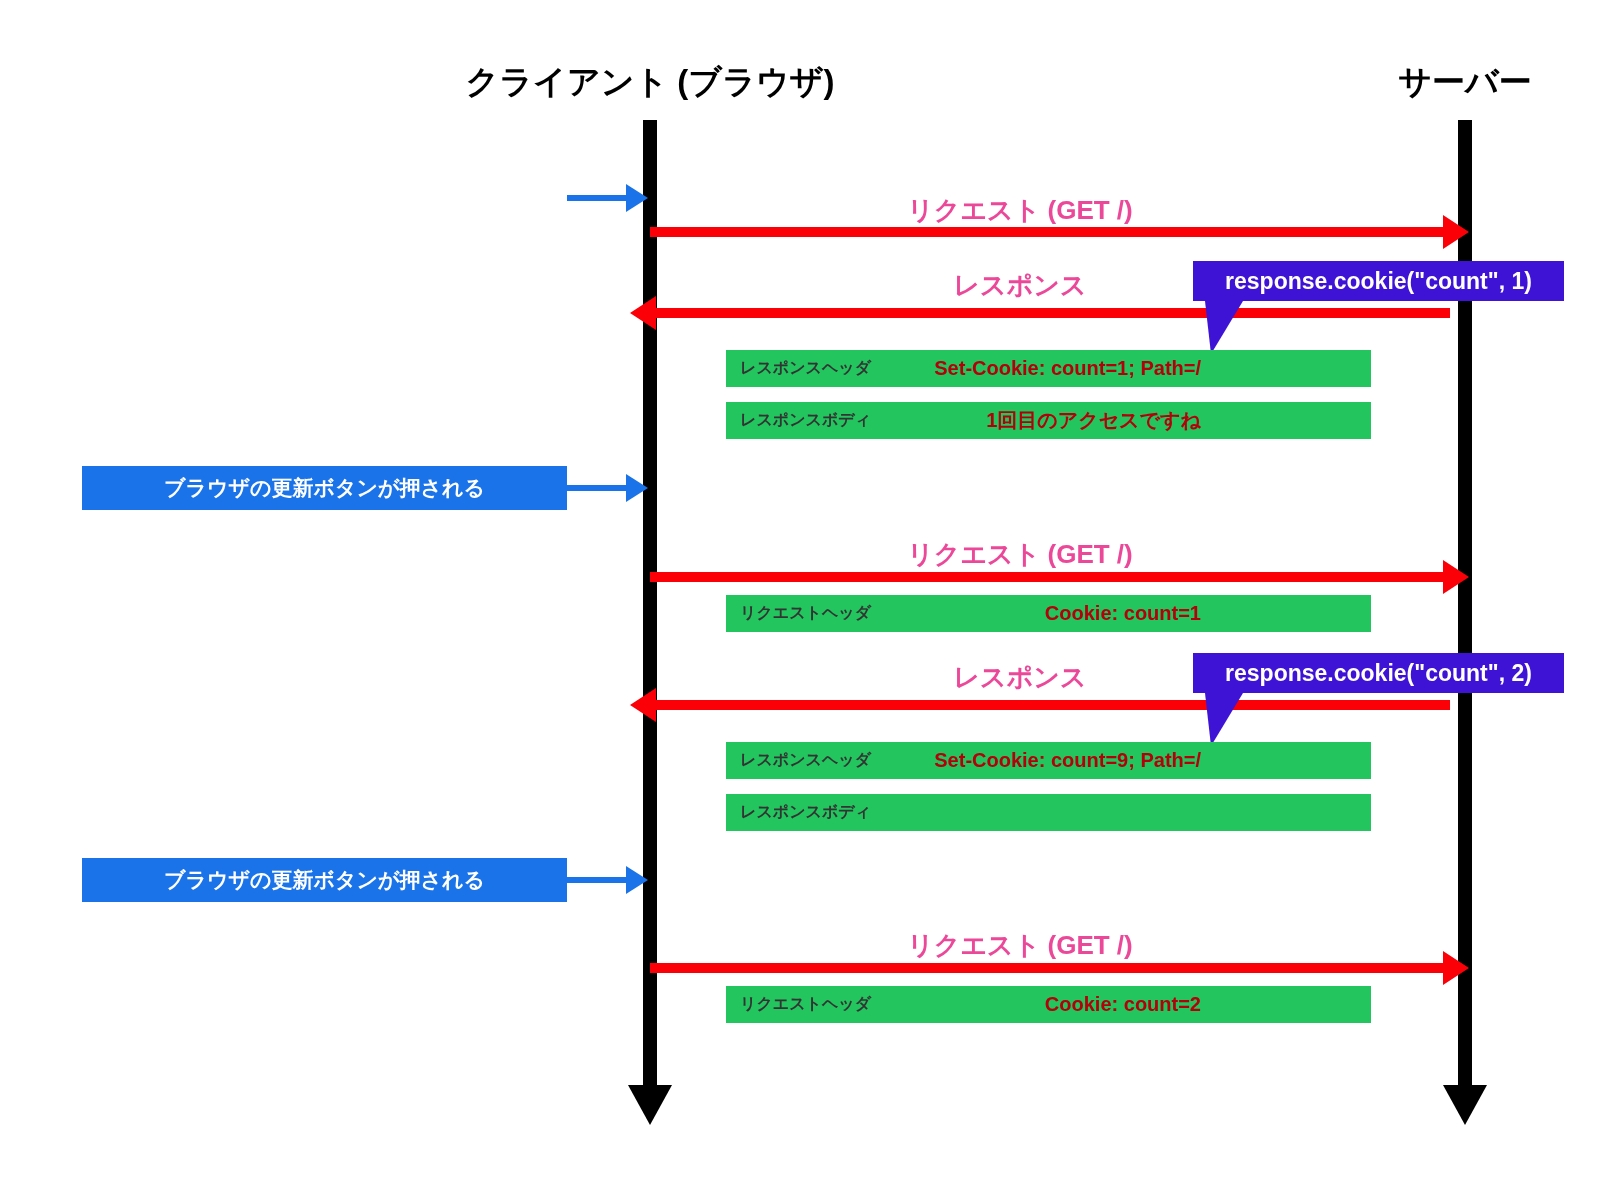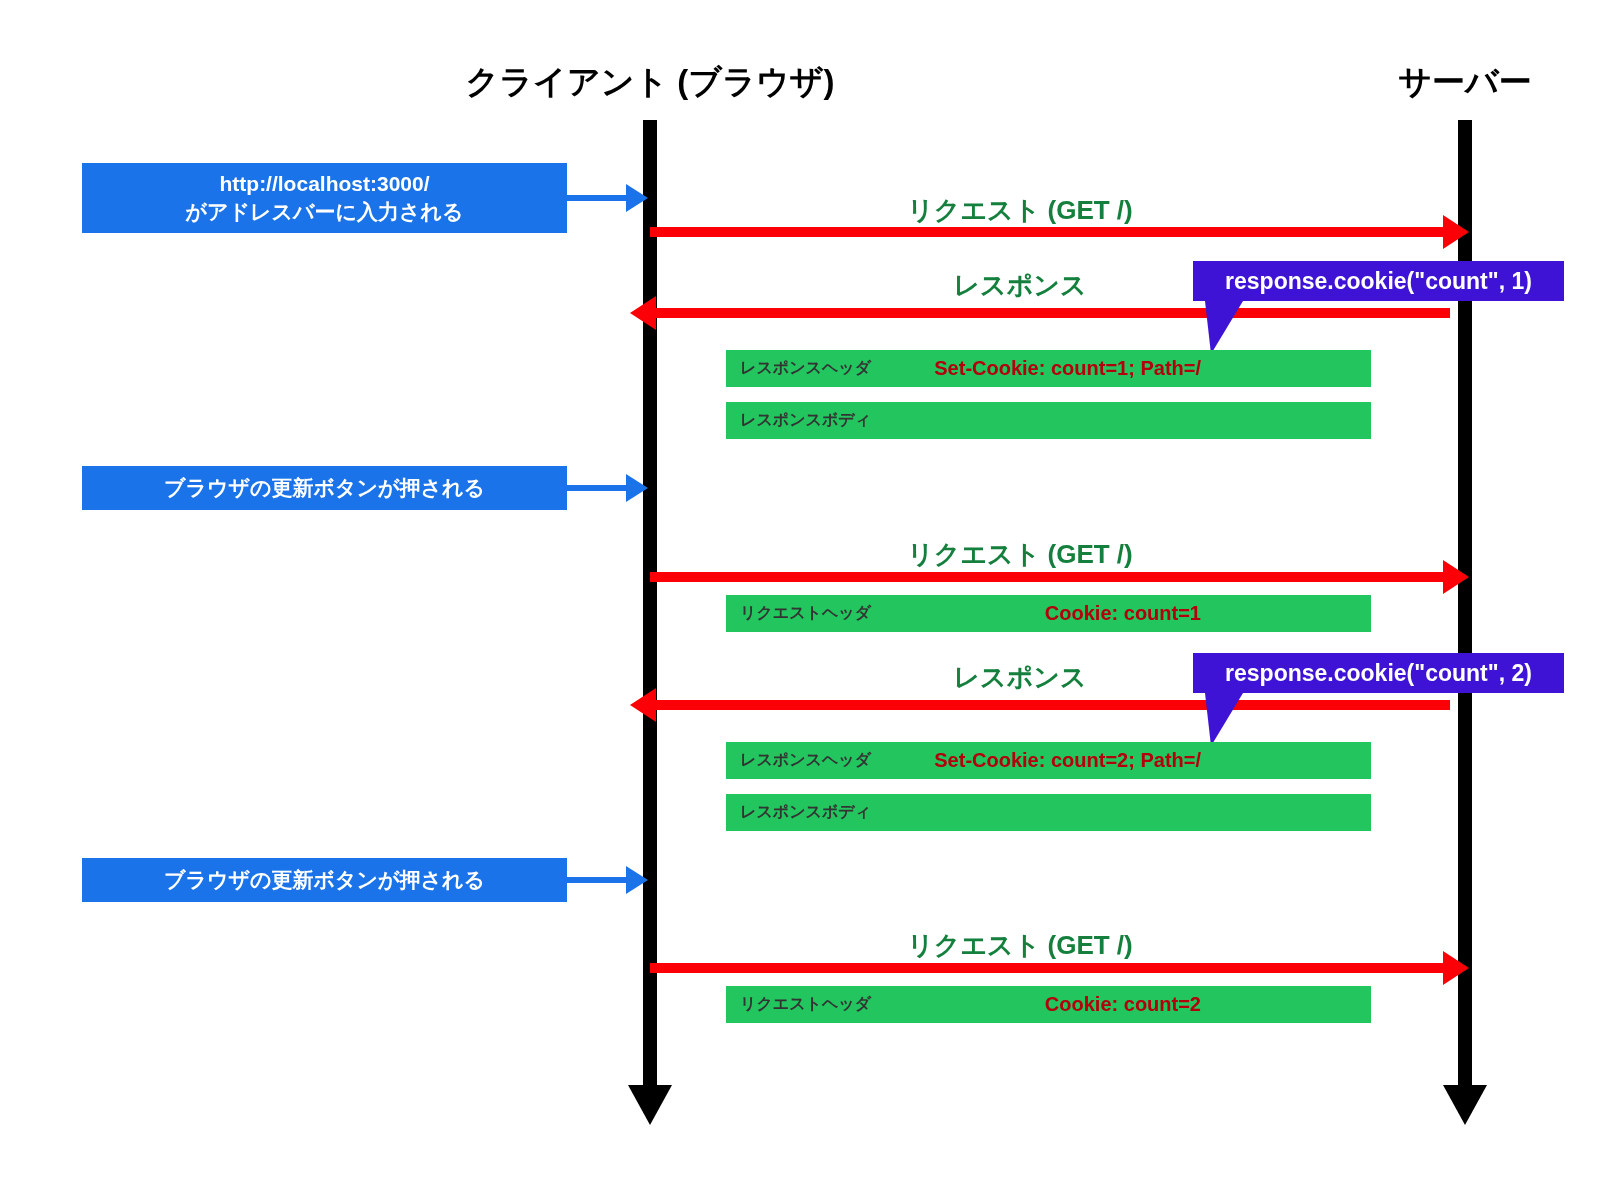--- a/index.html
+++ b/index.html
@@ -66,21 +66,21 @@
     width: 0;
     height: 0;
     border-top: 17px solid transparent;
     border-bottom: 17px solid transparent;
     border-right: 26px solid #fb0007;
   }
   .msg-label {
     position: absolute;
     font-size: 26px;
     font-weight: bold;
-    color: #15803d;
+    color: #ec4899;
     white-space: nowrap;
     transform: translateX(-50%);
   }
 
   
   .event-box {
     position: absolute;
     background: #1a73e8;
     color: #ffffff;
     font-weight: bold;
@@ -160,24 +160,20 @@
 
   <div class="lifeline-label" style="left:650px; top:60px;">クライアント (ブラウザ)</div>
   <div class="lifeline-label" style="left:1465px; top:60px;">サーバー</div>
 
   <div class="lifeline-bar" style="left:650px; top:120px; height:975px;"></div>
   <div class="lifeline-head" style="left:650px; top:1085px;"></div>
 
   <div class="lifeline-bar" style="left:1465px; top:120px; height:975px;"></div>
   <div class="lifeline-head" style="left:1465px; top:1085px;"></div>
 
-  <div class="event-box" style="left:82px; top:163px; width:485px; height:70px;">
-    <span>http://localhost:3000/</span>
-    <span>がアドレスバーに入力される</span>
-  </div>
   <div class="event-arrow-line" style="left:567px; top:195px; width:62px;"></div>
   <div class="event-arrow-head" style="left:626px; top:184px;"></div>
 
   <div class="msg-label" style="left:1020px; top:193px;">リクエスト (GET /)</div>
   <div class="msg-line" style="left:650px; top:227px; width:795px;"></div>
   <div class="msg-head-right" style="left:1443px; top:215px;"></div>
 
   <div class="msg-label" style="left:1020px; top:268px;">レスポンス</div>
   <div class="msg-line" style="left:655px; top:308px; width:795px;"></div>
   <div class="msg-head-left" style="left:630px; top:296px;"></div>
@@ -187,20 +183,21 @@
     <polygon points="0,3 38,3 6,56" fill="#3e13d6"></polygon>
   </svg>
 
   <div class="hdr-row" style="left:726px; top:350px; width:645px; height:37px;">
     <span class="hdr-key">レスポンスヘッダ</span>
     <span class="hdr-val">Set-Cookie: count=1; Path=/</span>
   </div>
 
   <div class="hdr-row" style="left:726px; top:402px; width:645px; height:37px;">
     <span class="hdr-key">レスポンスボディ</span>
+    <span class="hdr-val">1回目のアクセスですね</span>
   </div>
 
   <div class="event-box" style="left:82px; top:466px; width:485px; height:44px;">
     <span>ブラウザの更新ボタンが押される</span>
   </div>
   <div class="event-arrow-line" style="left:567px; top:485px; width:62px;"></div>
   <div class="event-arrow-head" style="left:626px; top:474px;"></div>
 
   <div class="msg-label" style="left:1020px; top:537px;">リクエスト (GET /)</div>
   <div class="msg-line" style="left:650px; top:572px; width:795px;"></div>
@@ -215,21 +212,21 @@
   <div class="msg-line" style="left:655px; top:700px; width:795px;"></div>
   <div class="msg-head-left" style="left:630px; top:688px;"></div>
 
   <div class="callout" style="left:1193px; top:653px; width:371px; height:40px;">response.cookie("count", 2)</div>
   <svg class="callout-tail" style="left:1205px; top:690px; width:80px; height:60px;" viewBox="0 0 80 60">
     <polygon points="0,3 38,3 6,56" fill="#3e13d6"></polygon>
   </svg>
 
   <div class="hdr-row" style="left:726px; top:742px; width:645px; height:37px;">
     <span class="hdr-key">レスポンスヘッダ</span>
-    <span class="hdr-val">Set-Cookie: count=2; Path=/</span>
+    <span class="hdr-val">Set-Cookie: count=9; Path=/</span>
   </div>
 
   <div class="hdr-row" style="left:726px; top:794px; width:645px; height:37px;">
     <span class="hdr-key">レスポンスボディ</span>
   </div>
 
   <div class="event-box" style="left:82px; top:858px; width:485px; height:44px;">
     <span>ブラウザの更新ボタンが押される</span>
   </div>
   <div class="event-arrow-line" style="left:567px; top:877px; width:62px;"></div>

